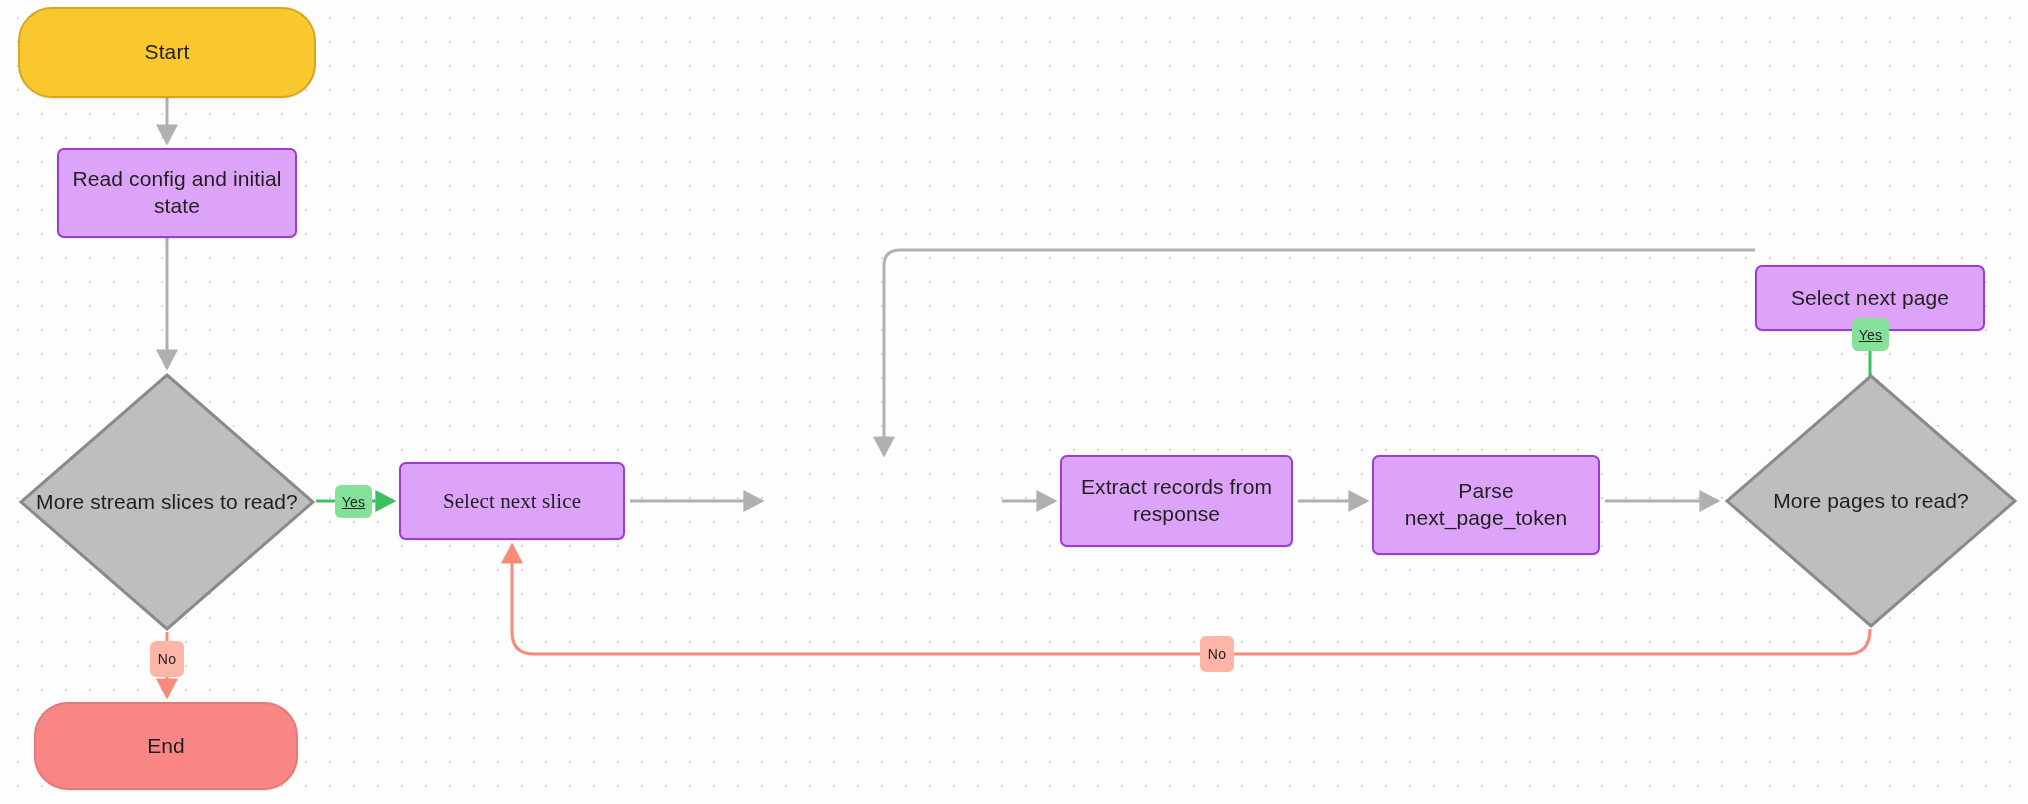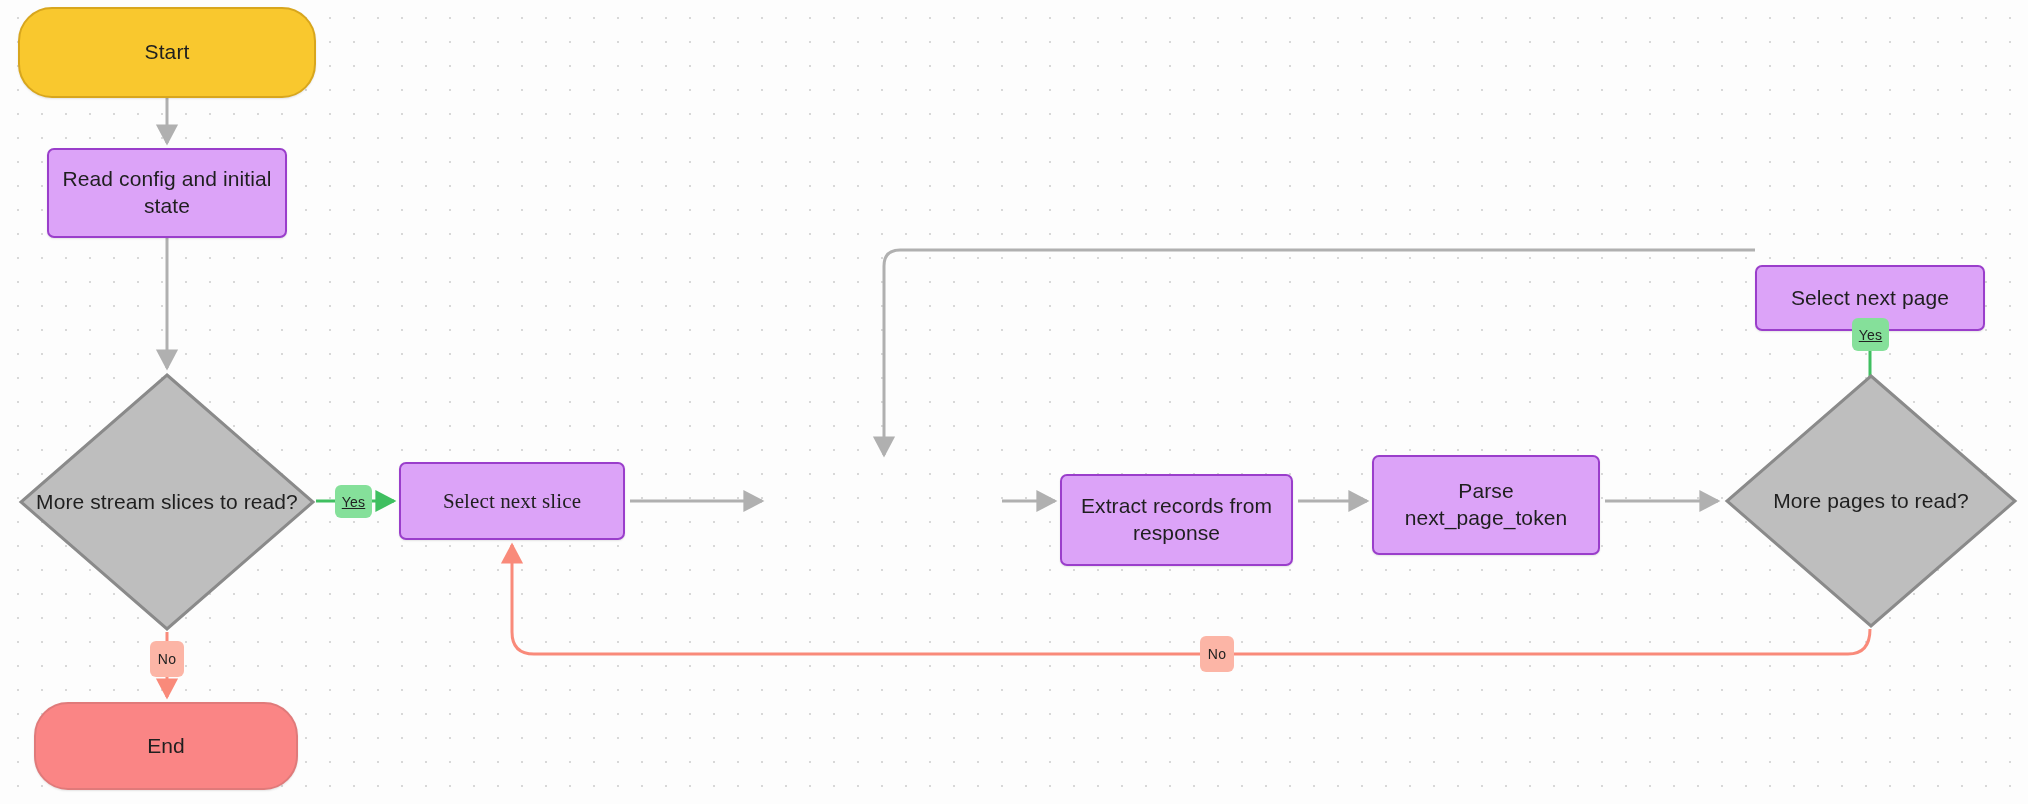--- a/index.html
+++ b/index.html
@@ -126,41 +126,41 @@
 
     <path d="M1755,250 L900,250 Q884,250 884,266 L884,455" fill="none" stroke="#b0b0b0" stroke-width="3" marker-end="url(#ah-gray)"></path>
 
     <path d="M1870,629 Q1870,654 1848,654 L534,654 Q512,654 512,632 L512,545" fill="none" stroke="#f98a7a" stroke-width="3" marker-end="url(#ah-red)"></path>
   </svg>
 
   <div class="node n-terminal" style="left:18px; top:7px; width:298px; height:91px;">
     <span>Start</span>
   </div>
 
-  <div class="node n-process" style="left:47px; top:148px; width:240px; height:90px;">
+  <div class="node n-process" style="left:57px; top:148px; width:240px; height:90px;">
     <span>Read config and initial state</span>
   </div>
 
   <div class="node n-terminal end" style="left:34px; top:702px; width:264px; height:88px;">
     <span>End</span>
   </div>
 
   <div class="node n-decision" style="left:18px; top:372px; width:298px; height:260px;">
     <svg class="diamond-shape" viewBox="0 0 298 260" preserveAspectRatio="none" xmlns="http://www.w3.org/2000/svg">
       <polygon points="149,3 295,130 149,257 3,130" fill="#bebebe" stroke="#8a8a8a" stroke-width="3"></polygon>
     </svg>
     <span class="diamond-label">More stream slices to read?</span>
   </div>
 
   <div class="node n-process" style="left:399px; top:462px; width:226px; height:78px;font-family:Liberation Serif, serif;">
     <span>Select next slice</span>
   </div>
 
 
-  <div class="node n-process" style="left:1060px; top:455px; width:233px; height:92px;margin-top:19px;">
+  <div class="node n-process" style="left:1060px; top:455px; width:233px; height:92px;">
     <span>Extract records from response</span>
   </div>
 
   <div class="node n-process" style="left:1372px; top:455px; width:228px; height:100px;">
     <span>Parse next_page_token</span>
   </div>
 
   <div class="node n-decision" style="left:1724px; top:373px; width:294px; height:256px;">
     <svg class="diamond-shape" viewBox="0 0 294 256" preserveAspectRatio="none" xmlns="http://www.w3.org/2000/svg">
       <polygon points="147,3 291,128 147,253 3,128" fill="#bebebe" stroke="#8a8a8a" stroke-width="3"></polygon>

